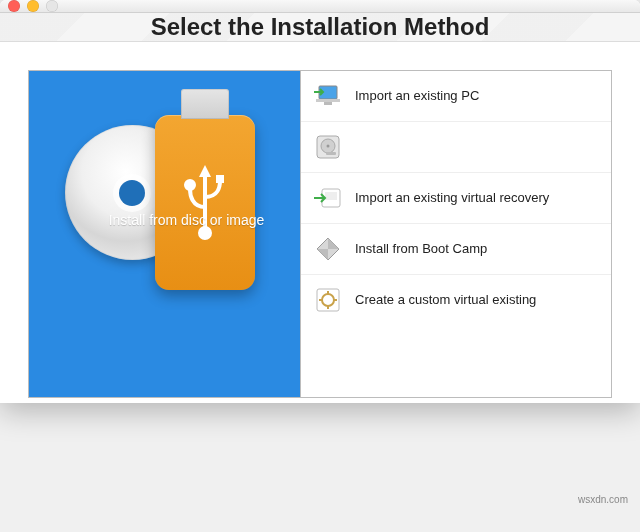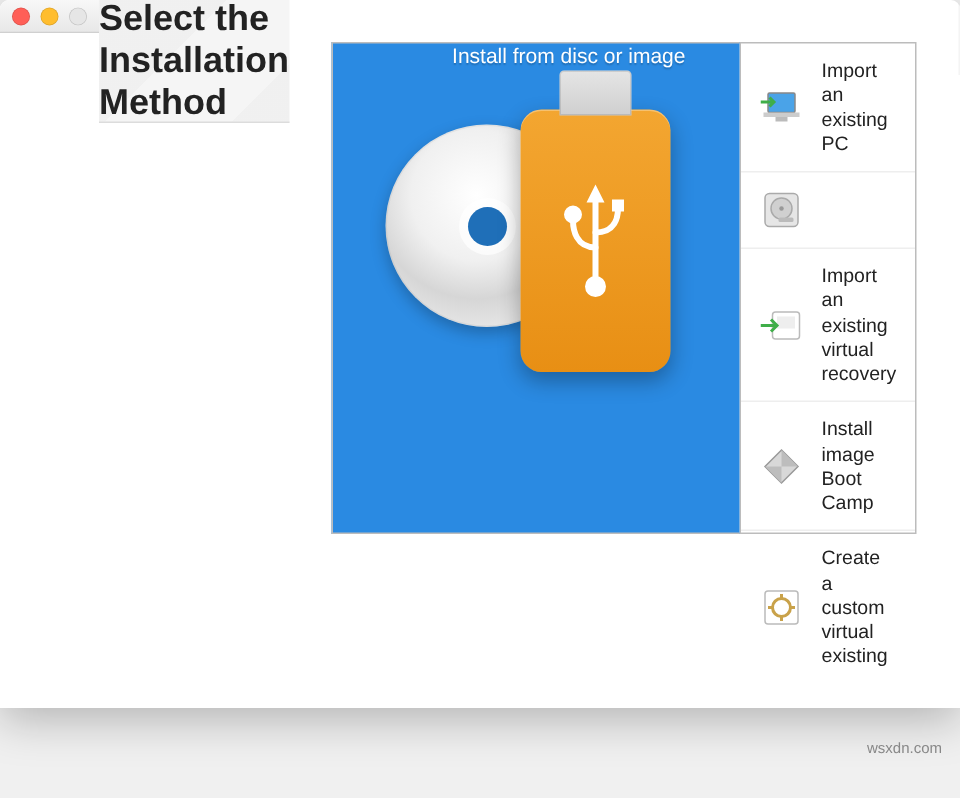--- a/index.html
+++ b/index.html
@@ -7,26 +7,26 @@
   body {
     font-family: -apple-system, "Helvetica Neue", Arial, sans-serif;
     background: #f0f0f0;
     width: 640px;
     height: 532px;
     overflow: hidden;
     position: relative;
   }
   .window {
     width: 640px;
-    height: 472px;
+    height: 403px;
     background: #fff;
     border-radius: 6px 6px 0 0;
     box-shadow: 0 8px 30px rgba(0,0,0,0.25);
     display: flex;
-    flex-direction: row;
+    flex-direction: column;
     overflow: hidden;
     position: relative;
   }
   .titlebar {
     height: 22px;
     background: linear-gradient(#f8f8f8,#e8e8e8);
     border-bottom: 1px solid #d0d0d0;
     display: flex;
     align-items: center;
     padding: 0 8px;
@@ -54,21 +54,21 @@
   }
   .left-panel {
     width: 272px;
     height: 328px;
     background: #2a8ae2;
     border: 1px solid #bcbcbc;
     border-right: none;
     display:flex;
     flex-direction:column;
     align-items:center;
-    justify-content:flex-start;
+    justify-content:center;
     padding-bottom: 28px;
     position: relative;
     overflow:hidden;
     padding-left:44px;
   }
   .left-illustration {
     position:absolute;
     top: 34px;
     left: 0; right:0;
     display:flex; justify-content:center;
@@ -260,21 +260,21 @@
       </div>
 
       <div class="option">
         <span class="opt-icon">
           <svg width="26" height="26" viewBox="0 0 26 26">
             <polygon points="13,2 24,13 13,24 2,13" fill="#d8d8d8" stroke="#999"></polygon>
             <polygon points="13,2 24,13 13,13" fill="#bdbdbd"></polygon>
             <polygon points="2,13 13,24 13,13" fill="#bdbdbd"></polygon>
           </svg>
         </span>
-        <span class="opt-label">Install image Boot Camp</span>
+        <span class="opt-label">Install from Boot Camp</span>
       </div>
 
       <div class="option">
         <span class="opt-icon">
           <svg width="26" height="26" viewBox="0 0 26 26">
             <rect x="2" y="2" width="22" height="22" rx="2" fill="#fff" stroke="#bbb"></rect>
             <circle cx="13" cy="13" r="6" fill="none" stroke="#c9a24a" stroke-width="2"></circle>
             <g stroke="#c9a24a" stroke-width="2">
               <line x1="13" y1="4" x2="13" y2="7"></line>
               <line x1="13" y1="19" x2="13" y2="22"></line>

